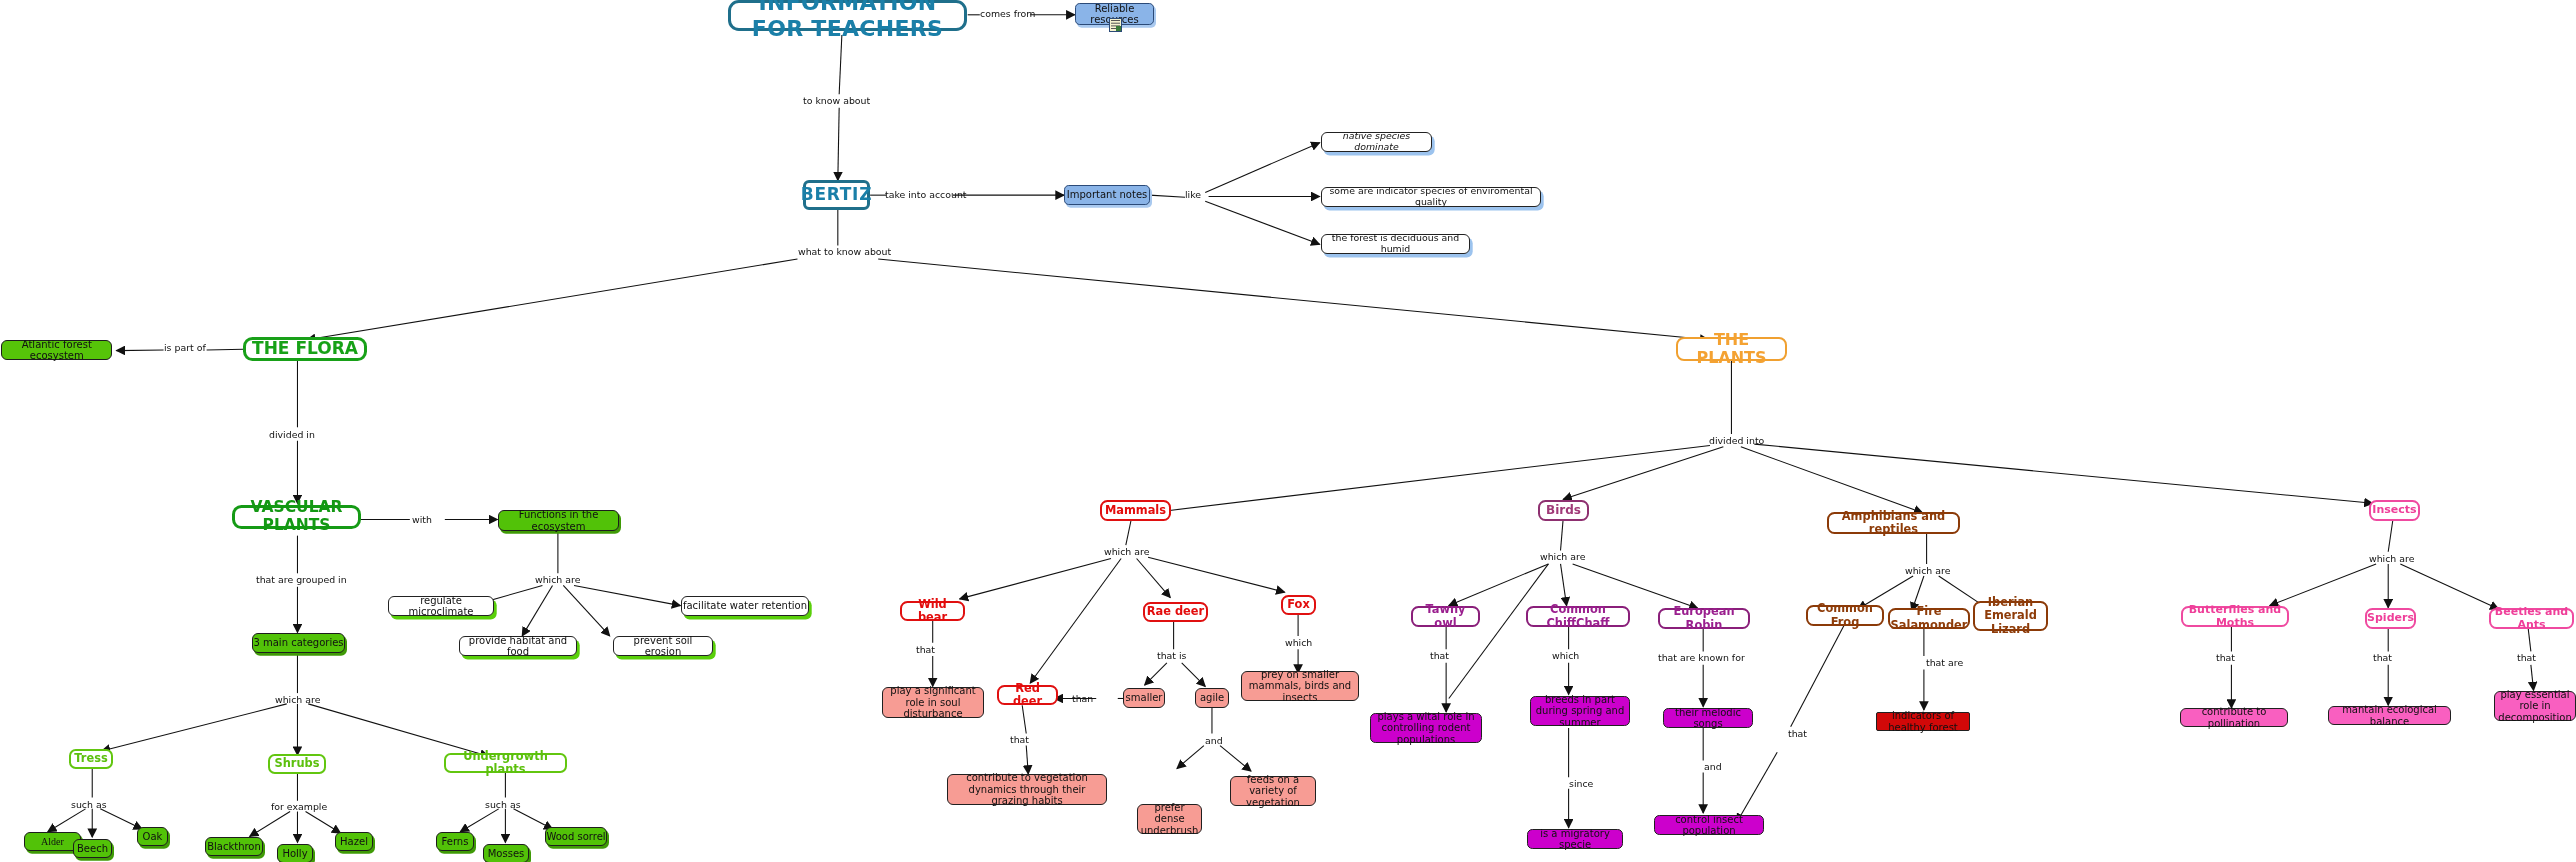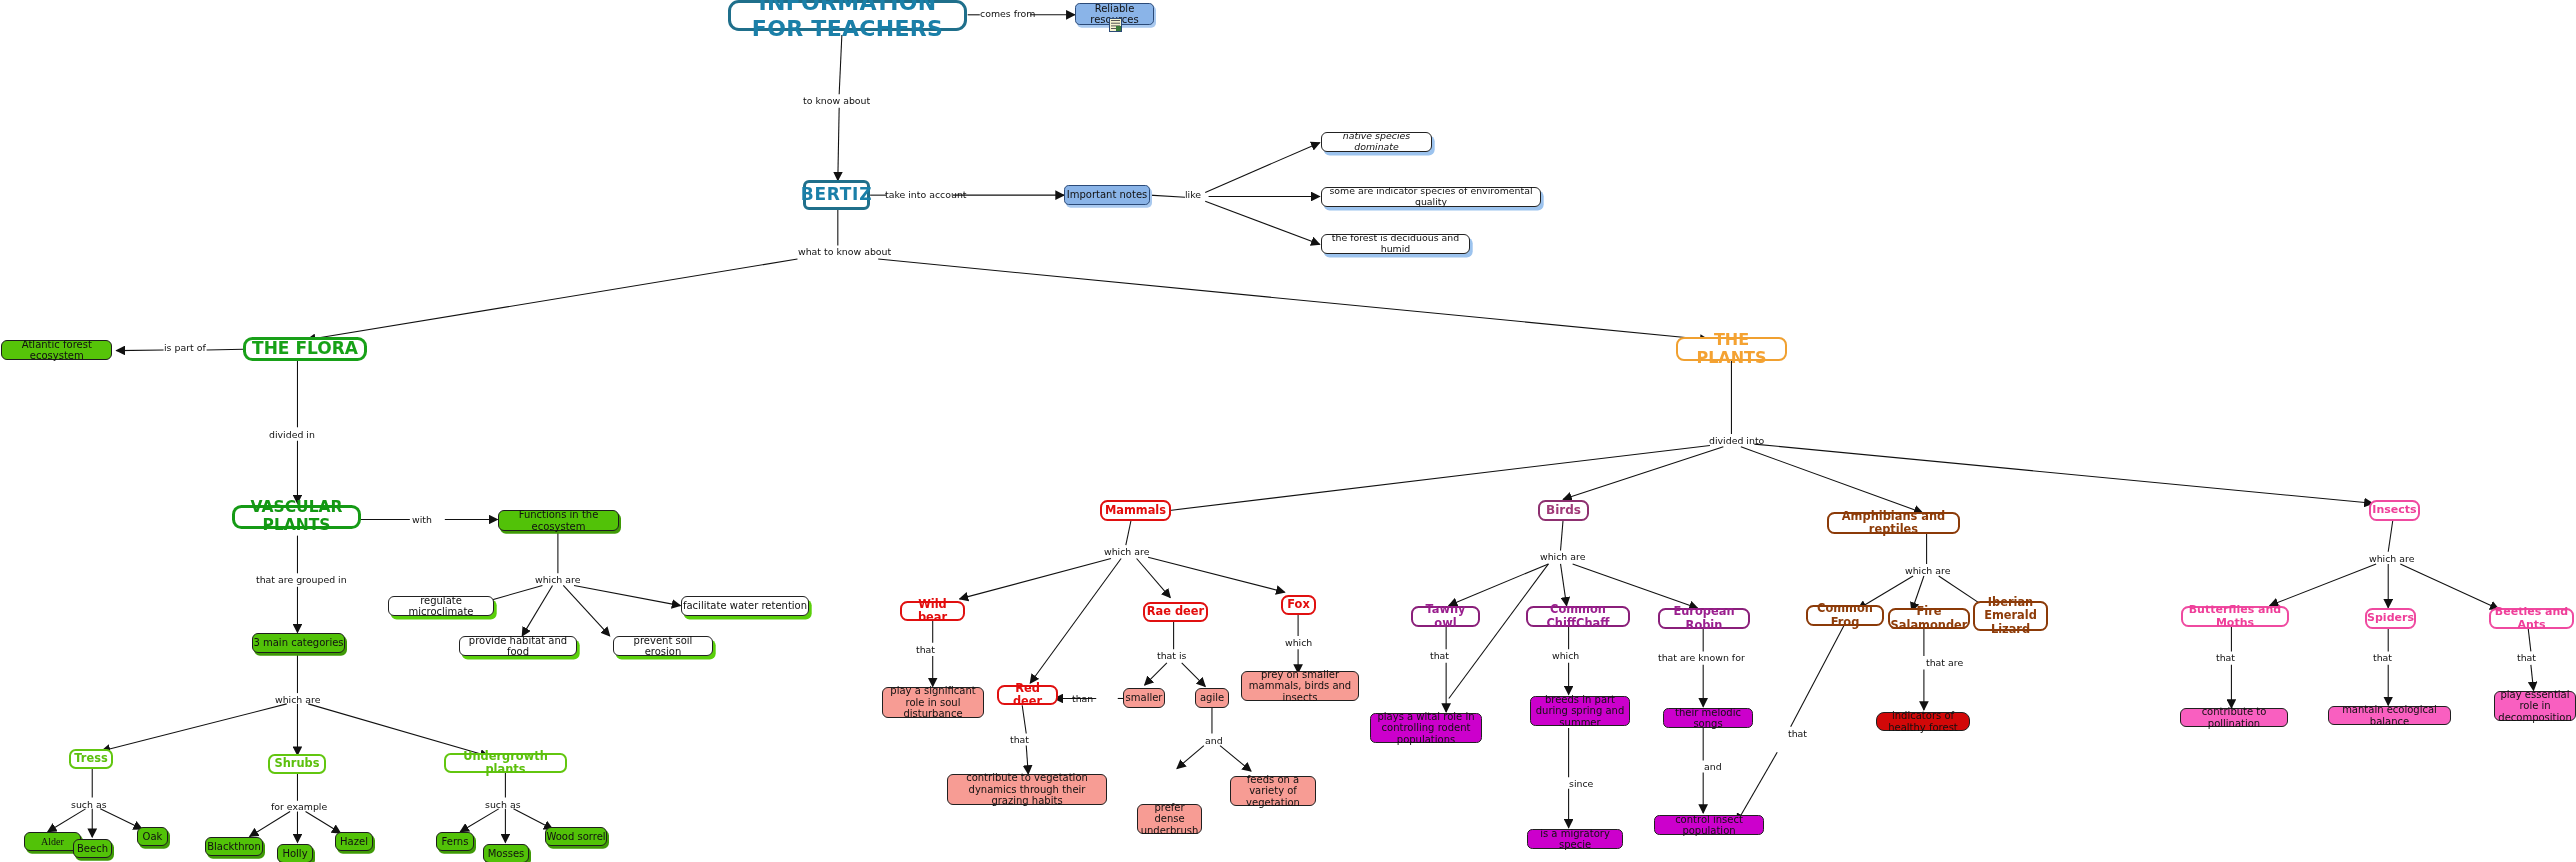--- a/index.html
+++ b/index.html
@@ -26,21 +26,21 @@
   .n-whitegreen{border:1px solid #222;border-radius:6px;background:#fff;color:#111;font-size:10px;box-shadow:2.7px 3.4px 0 #59cf0a;}
   .n-cat{border:2.4px solid #62c60f;border-radius:6.7px;background:#fff;color:#5cc00d;font-weight:bold;font-size:11.4px;}
   .n-atl{border:1px solid #1d1d1d;border-radius:6px;background:#56c409;color:#111;font-size:10px;}
 
   
   .n-fauna{border:2.7px solid #f0a030;border-radius:8px;background:#fff;color:#f4a232;font-weight:bold;font-size:16px;}
 
   
   .n-red-out{border:2.7px solid #e01010;border-radius:7.4px;background:#fff;color:#e30d0d;font-weight:bold;font-size:11.4px;}
   .n-red-fill{border:0.9px solid #202020;border-radius:6px;background:#f79c94;color:#111;font-size:10px;}
-  .n-red-strong{border:0.9px solid #202020;border-radius:8px;background:#d20808;color:#111;font-size:10px;}
+  .n-red-strong{border:0.9px solid #202020;border-radius:2px;background:#d20808;color:#111;font-size:10px;}
 
   
   .n-purple-out{border:2.7px solid #8a1f7a;border-radius:7.4px;background:#fff;color:#9a1f8e;font-weight:bold;font-size:11.4px;}
   .n-purple-head{border:2.7px solid #8e3070;border-radius:7.4px;background:#fff;color:#a03a78;font-weight:bold;font-size:12px;}
   .n-magenta{border:0.9px solid #202020;border-radius:5.4px;background:#cc00cc;color:#111;font-size:10px;}
 
   
   .n-brown{border:2.7px solid #8b3a08;border-radius:7.4px;background:#fff;color:#8e3c09;font-weight:bold;font-size:11.4px;}
 
   

